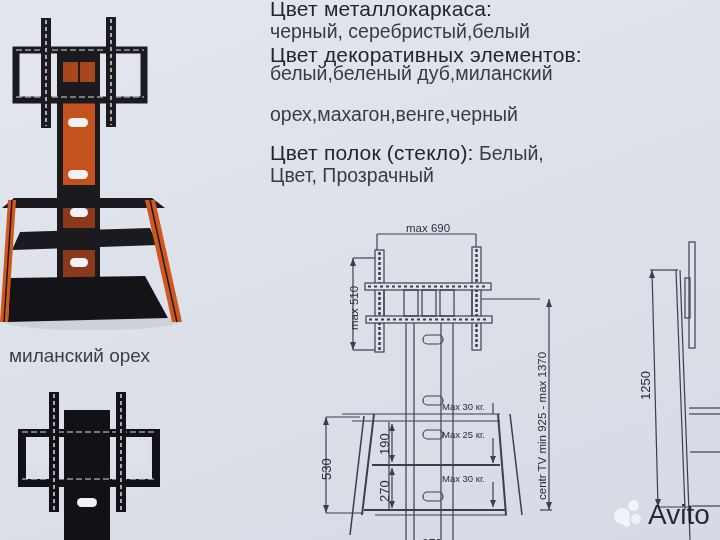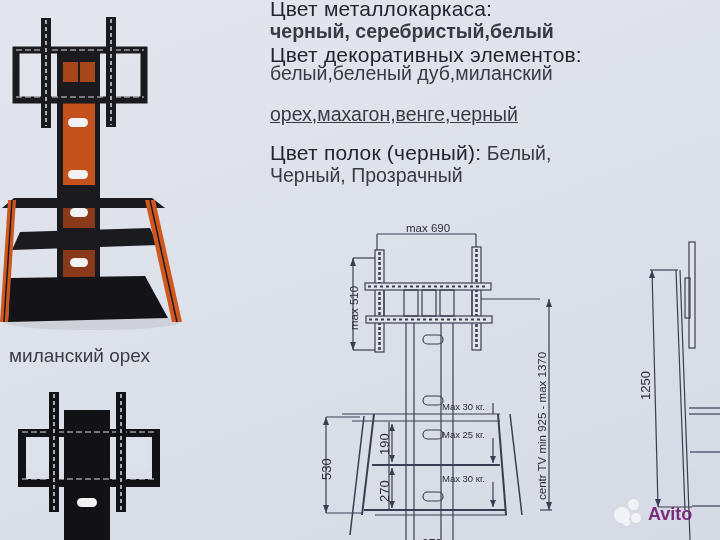--- a/index.html
+++ b/index.html
@@ -11,37 +11,37 @@
   }
   .abs { position:absolute; }
   .spec { position:absolute; left:270px; line-height:1; white-space:nowrap; }
   .spec-head { font-size:21px; color:#24252c; font-weight:normal; letter-spacing:0.2px; }
   .spec-val { font-size:19.5px; color:#3a3b42; }
   .caption { position:absolute; left:9px; top:345px; font-size:19px; color:#3c3d44; }
   svg text { font-family: "Liberation Sans", sans-serif; fill:#2c2e3a; }
   .watermark { position:absolute; left:614px; top:499px; display:flex; align-items:center; gap:4px; }
   .wm-dots { position:relative; width:30px; height:30px; }
   .wm-dots span { position:absolute; border-radius:50%; background:#f4f5f8; opacity:0.9; }
-  .wm-text { font-size:18px; color:#701a75; opacity:0.9; font-weight:bold; }
+  .wm-text { font-size:28px; color:#0f172a; opacity:0.9; font-weight:normal; }
 </style>
 </head>
 <body>
 
 <div>
   <div class="spec spec-head" style="top:-2px;">Цвет металлокаркаса:</div>
-  <div class="spec spec-val" style="top:22px;font-weight:bold;">черный, серебристый,белый</div>
+  <div class="spec spec-val" style="top:22px;">черный, серебристый,белый</div>
 
   <div class="spec spec-head" style="top:44px;">Цвет декоративных элементов:</div>
   <div class="spec spec-val" style="top:64px;">белый,беленый дуб,миланский</div>
-  <div class="spec spec-val" style="top:105px;text-decoration:underline;">орех,махагон,венге,черный</div>
+  <div class="spec spec-val" style="top:105px;">орех,махагон,венге,черный</div>
 
   <div class="spec" style="top:142px;">
-    <span class="spec-head">Цвет полок (черный):</span><span class="spec-val"> Белый,</span>
+    <span class="spec-head">Цвет полок (стекло):</span><span class="spec-val"> Белый,</span>
   </div>
-  <div class="spec spec-val" style="top:166px;">Черный, Прозрачный</div>
+  <div class="spec spec-val" style="top:166px;">Цвет, Прозрачный</div>
 </div>
 
 <svg class="abs" style="left:0;top:0" width="200" height="340" viewBox="0 0 200 340">
 
   <ellipse cx="92" cy="322" rx="88" ry="8" fill="#c4c6cc" opacity="0.6"></ellipse>
 
   <rect x="57" y="52" width="43" height="240" fill="#1b1a1f"></rect>
   <rect x="63" y="62" width="32" height="20" fill="#a8461c"></rect>
   <line x1="79" y1="62" x2="79" y2="82" stroke="#1b1a1f" stroke-width="2"></line>
   <rect x="63" y="97" width="32" height="88" fill="#c4521c"></rect>

